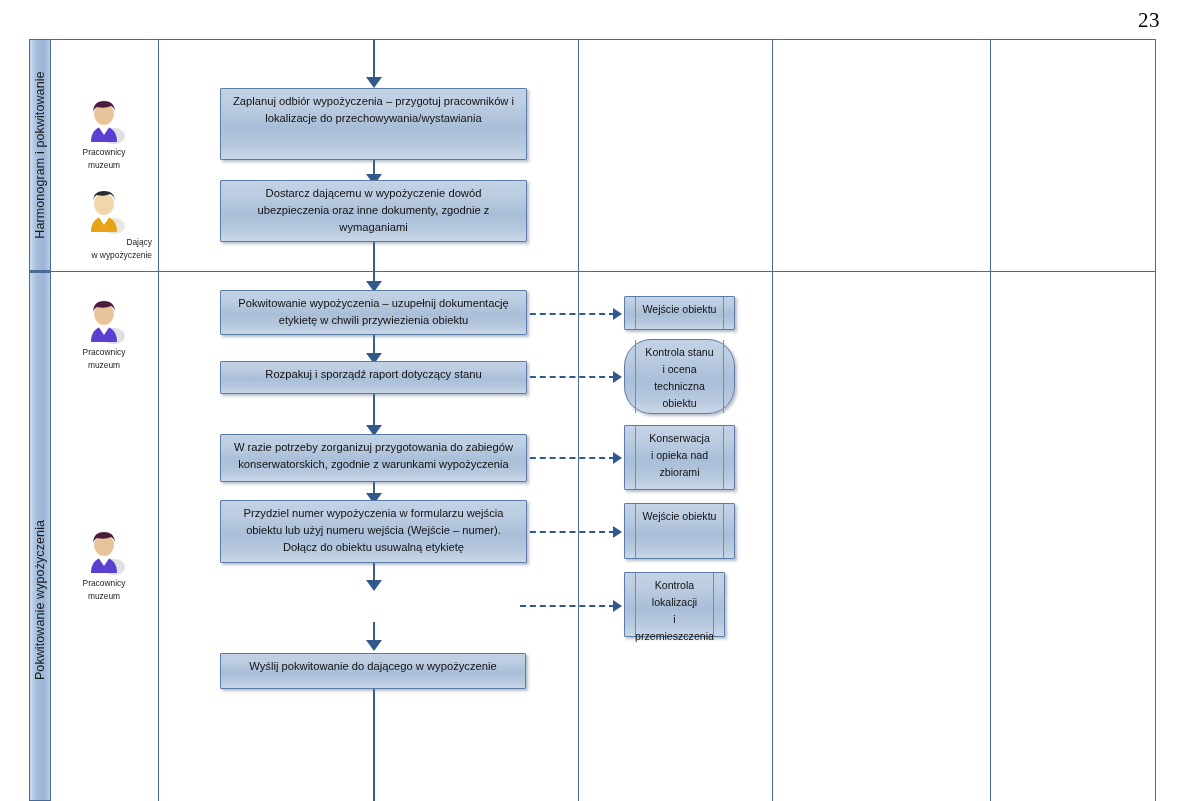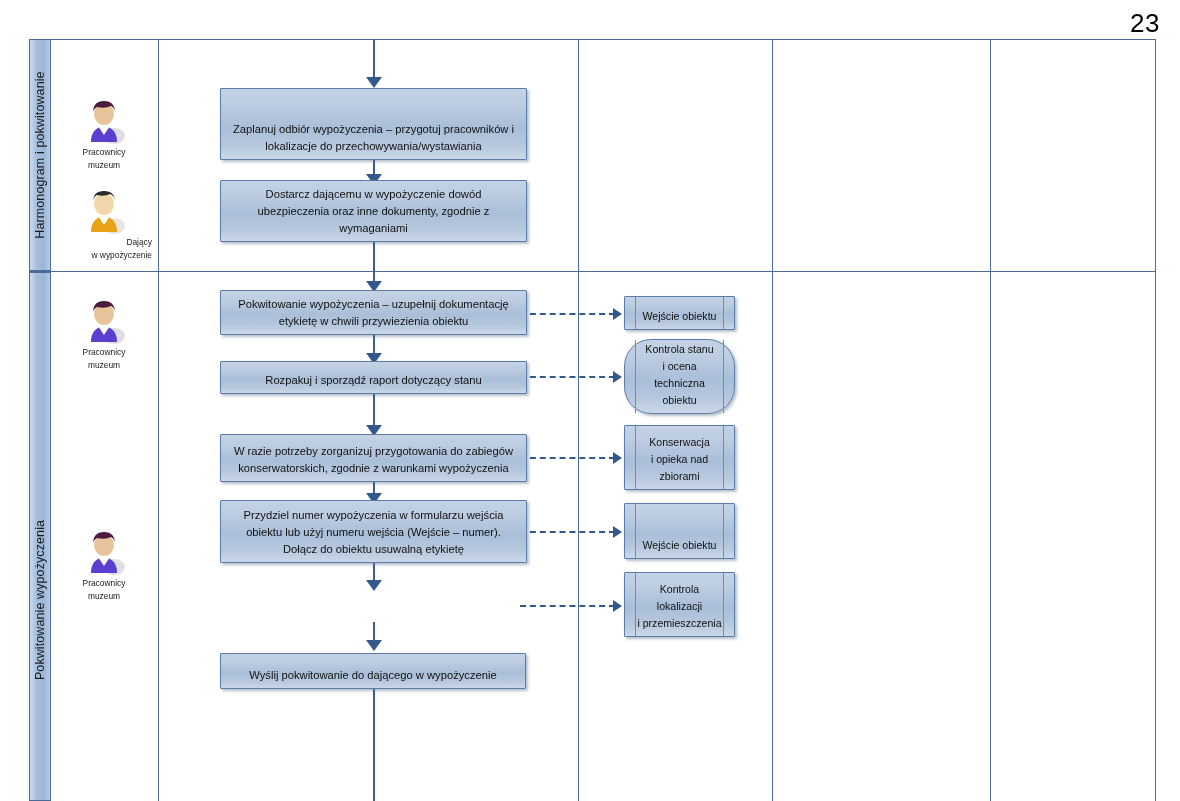--- a/index.html
+++ b/index.html
@@ -17,23 +17,23 @@
     height: 801px;
     overflow: hidden;
     background: #ffffff;
   }
 
   
   .page-number {
     position: absolute;
     right: 20px;
     top: 8px;
-    font-size: 26px;
+    font-size: 21px;
     color: #000;
-    font-family: Liberation Sans, sans-serif;
+    font-family: Liberation Serif, serif;
     letter-spacing: 0.5px;
   }
 
   
   .grid-line-v {
     position: absolute;
     width: 1px;
     background: #4a6b97;
   }
   .grid-line-h {
@@ -87,21 +87,21 @@
     box-sizing: border-box;
     border: 1px solid #5b7ca6;
     background: linear-gradient(to bottom,
                 #c3d2e5 0%,
                 #bdcde2 22%,
                 #a9bed8 55%,
                 #b6c8de 80%,
                 #cad7e8 100%);
     box-shadow: 2px 2px 3px rgba(90,110,140,0.45);
     display: flex;
-    align-items: flex-end;
+    align-items: flex-start;
     justify-content: center;
     padding: 4px 8px;
     border-radius: 1px;
   }
   .proc-text {
     font-size: 11.2px;
     line-height: 17px;
     text-align: center;
     color: #111111;
   }
@@ -304,19 +304,19 @@
   <div class="proc predef" style="left:624px; top:425px; width:111px; height:65px;">
     <span class="proc-text" style="white-space:pre-line;">Konserwacja
 i opieka nad
 zbiorami</span>
   </div>
 
   <div class="proc predef" style="left:624px; top:503px; width:111px; height:56px;">
     <span class="proc-text" style="white-space:pre-line;">Wejście obiektu</span>
   </div>
 
-  <div class="proc predef" style="left:624px; top:572px; width:111px; height:65px;">
+  <div class="proc predef" style="left:624px; top:572px; width:101px; height:65px;">
     <span class="proc-text" style="white-space:pre-line;">Kontrola
 lokalizacji
 i przemieszczenia</span>
   </div>
 
 </div>
 
 </body></html>

